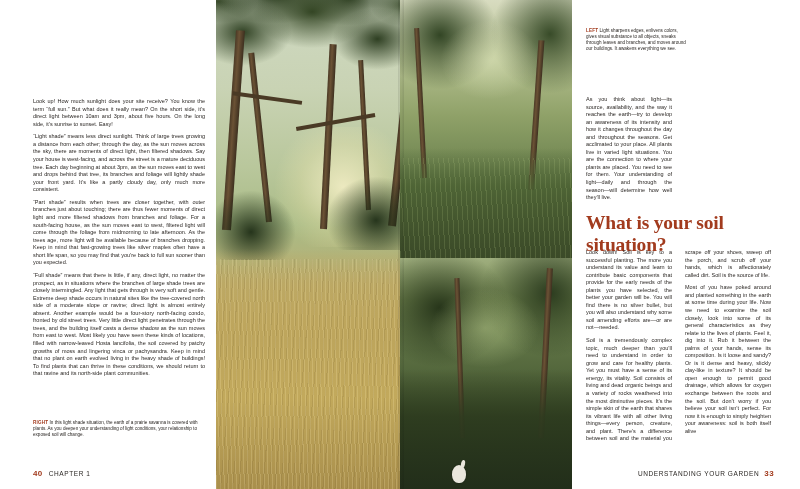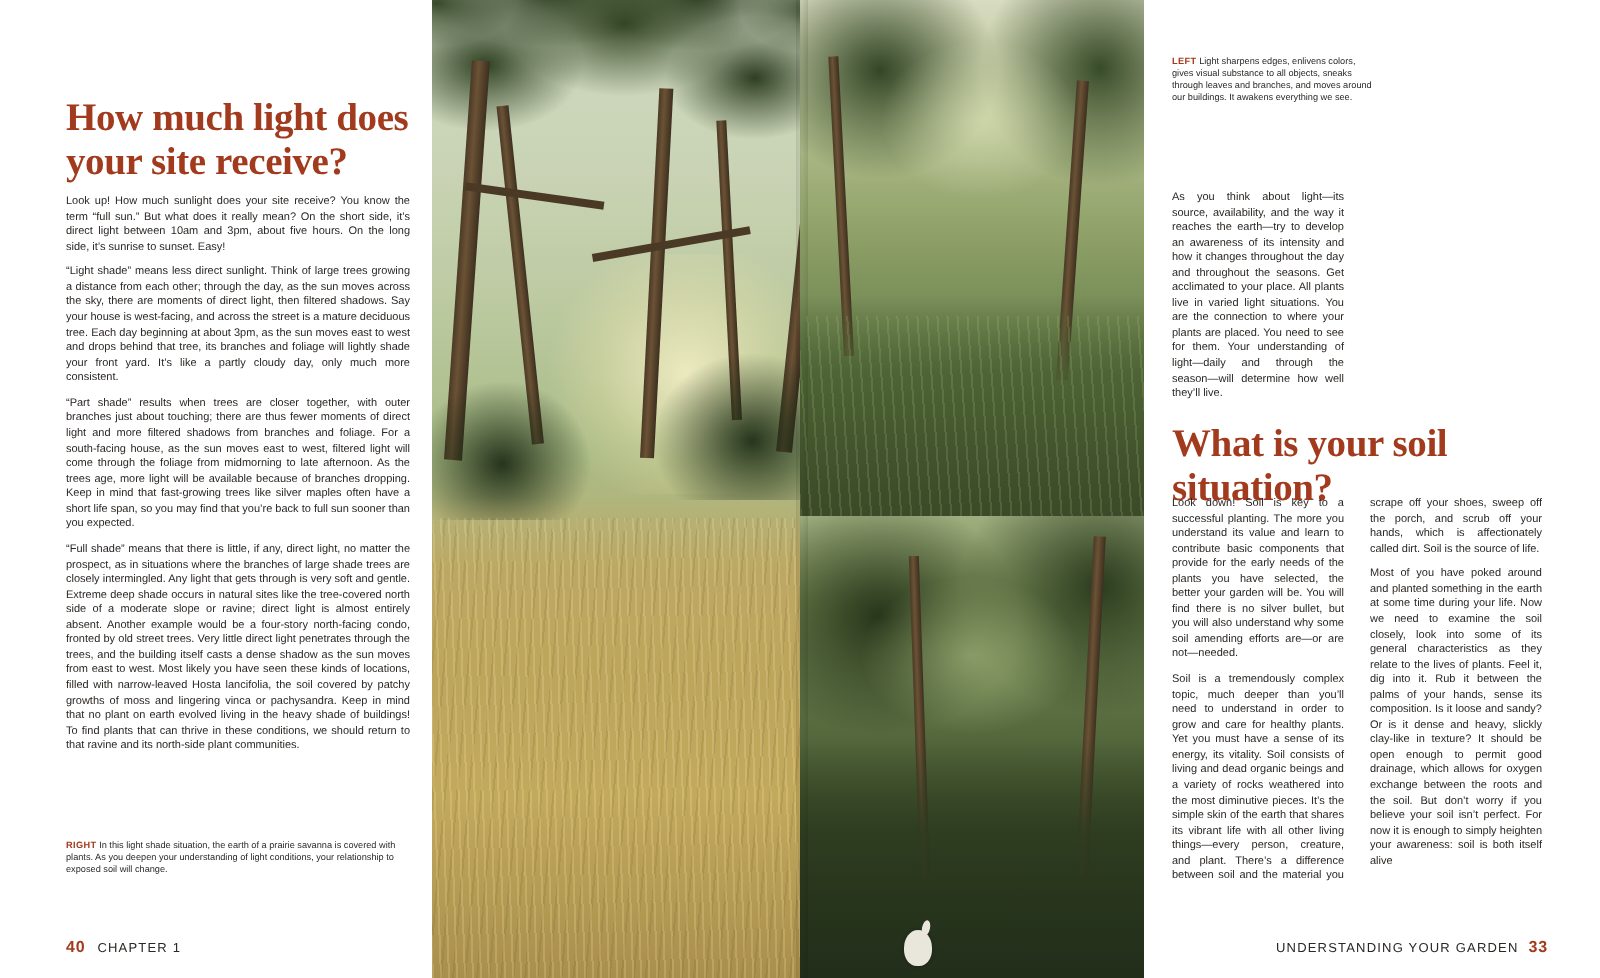--- a/index.html
+++ b/index.html
@@ -238,21 +238,20 @@
     transform: rotate(12deg);
   }
 </style>
 </head>
 <body>
 
 <div class="page">
 
   <div class="left-page">
 
-    <h1 class="headline">How much light does your site receive?</h1>
 
     <div class="left-col">
       <p>Look up! How much sunlight does your site receive? You know the term “full sun.” But what does it really mean? On the short side, it’s direct light between 10am and 3pm, about five hours. On the long side, it’s sunrise to sunset. Easy!</p>
       <p>“Light shade” means less direct sunlight. Think of large trees growing a distance from each other; through the day, as the sun moves across the sky, there are moments of direct light, then filtered shadows. Say your house is west-facing, and across the street is a mature deciduous tree. Each day beginning at about 3pm, as the sun moves east to west and drops behind that tree, its branches and foliage will lightly shade your front yard. It’s like a partly cloudy day, only much more consistent.</p>
       <p>“Part shade” results when trees are closer together, with outer branches just about touching; there are thus fewer moments of direct light and more filtered shadows from branches and foliage. For a south-facing house, as the sun moves east to west, filtered light will come through the foliage from midmorning to late afternoon. As the trees age, more light will be available because of branches dropping. Keep in mind that fast-growing trees like silver maples often have a short life span, so you may find that you’re back to full sun sooner than you expected.</p>
       <p>“Full shade” means that there is little, if any, direct light, no matter the prospect, as in situations where the branches of large shade trees are closely intermingled. Any light that gets through is very soft and gentle. Extreme deep shade occurs in natural sites like the tree-covered north side of a moderate slope or ravine; direct light is almost entirely absent. Another example would be a four-story north-facing condo, fronted by old street trees. Very little direct light penetrates through the trees, and the building itself casts a dense shadow as the sun moves from east to west. Most likely you have seen these kinds of locations, filled with narrow-leaved Hosta lancifolia, the soil covered by patchy growths of moss and lingering vinca or pachysandra. Keep in mind that no plant on earth evolved living in the heavy shade of buildings! To find plants that can thrive in these conditions, we should return to that ravine and its north-side plant communities.</p>
     </div>
 
     <div class="caption-left-bottom">
       <span class="cap-lead">RIGHT</span><span> In this light shade situation, the earth of a prairie savanna is covered with plants. As you deepen your understanding of light conditions, your relationship to exposed soil will change.</span>

